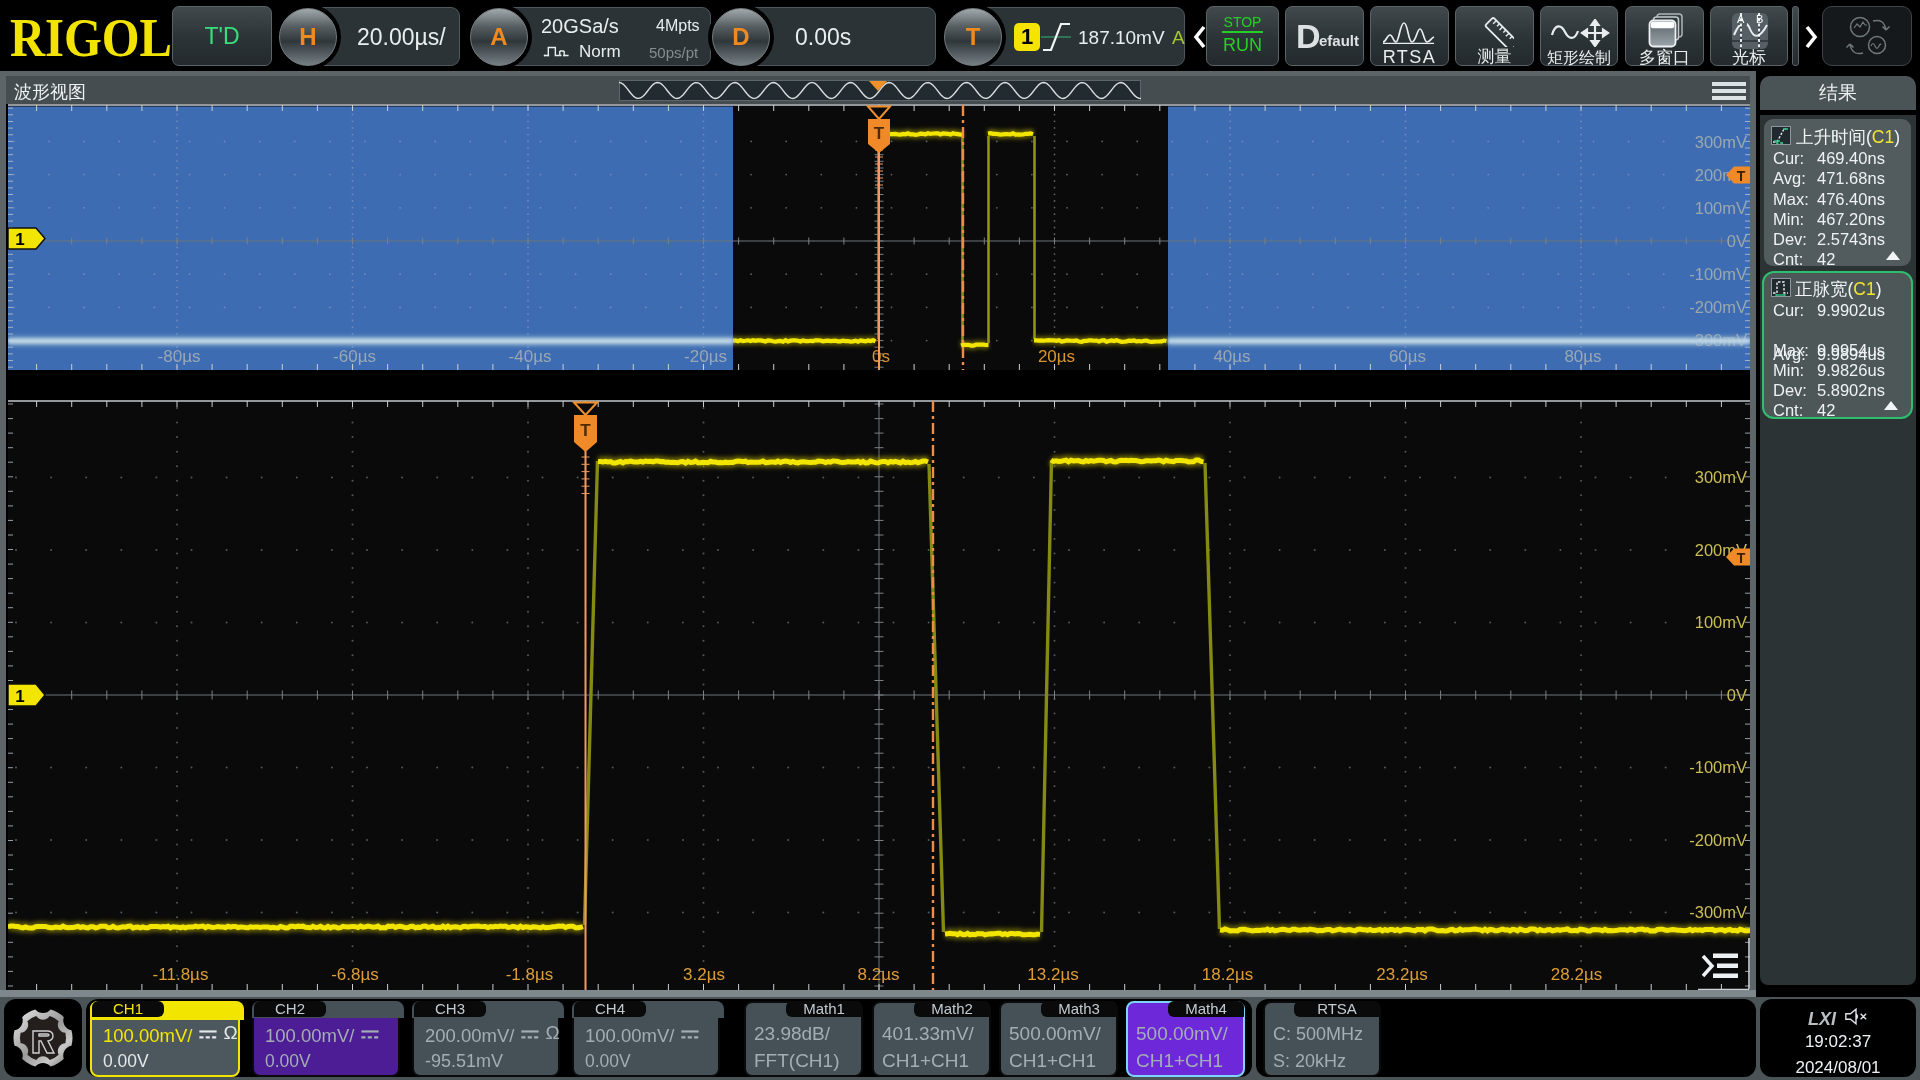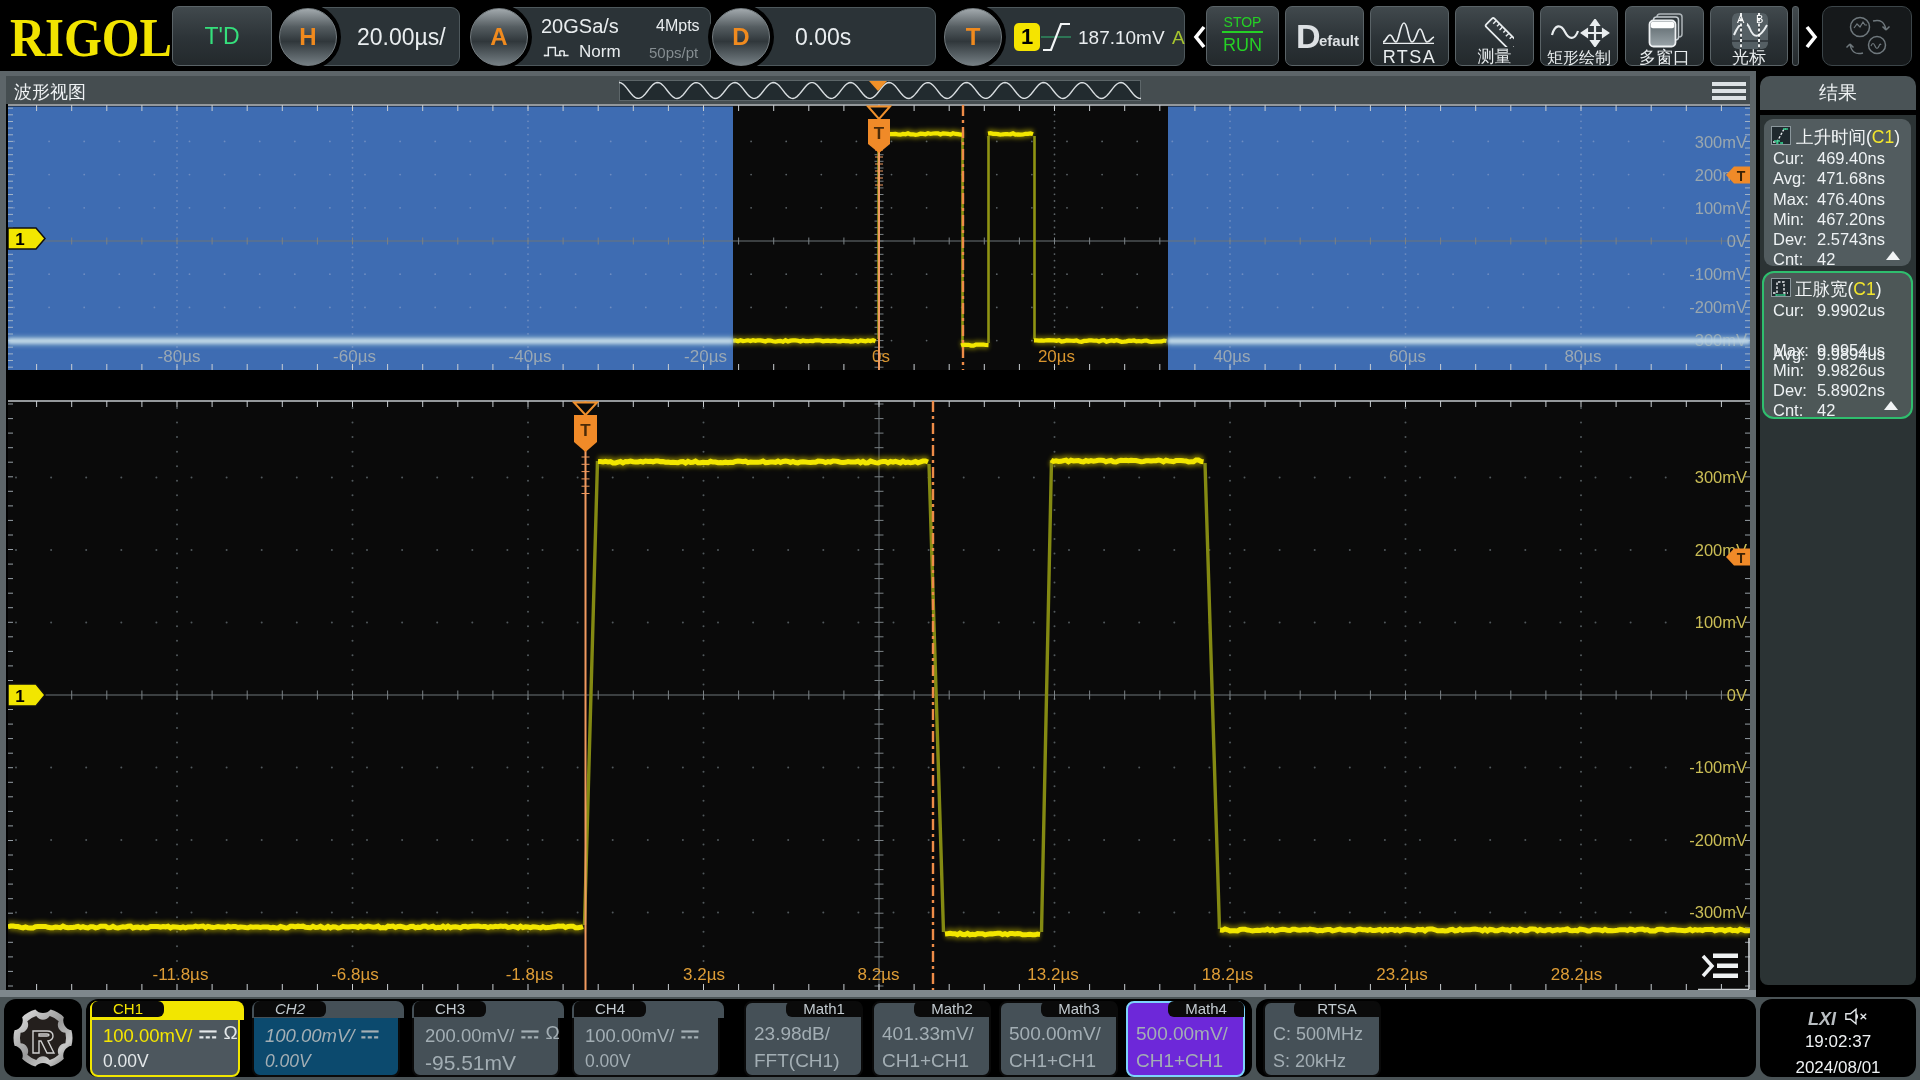--- a/index.html
+++ b/index.html
@@ -1619,37 +1619,37 @@
   </div>
   <div class="abs" style="left:90px;top:4px;width:150px;height:76px;background:#4d575e;border:2px solid #f2e600;border-radius:8px;">
 <div class="abs" style="left:-2px;top:-2px;width:154px;height:19px;background:#f2e600;border-radius:8px 8px 0 0;"></div>
 <div class="abs" style="left:0px;top:-2px;width:72px;height:16px;background:#0a0a0a;border-radius:6px 6px 6px 0;text-align:center;line-height:15px;font-size:15px;color:#f5e600;">CH1</div>
 <div class="abs" style="left:11px;top:21px;font-size:18.5px;color:#f5e600;white-space:nowrap;">100.00mV/<span style="position:relative;display:inline-block;width:44px;height:18px;margin-left:6px;"><svg style="position:absolute;left:0;top:5px;" width="20" height="14" viewBox="0 0 22 15">
             <path d="M1.5 2.5 H20.5" stroke="#e4e8ea" stroke-width="2.4"></path>
             <path d="M1.5 9 h4.5 m2.5 0 h4.5 m2.5 0 h4.5" stroke="#e4e8ea" stroke-width="2.4"></path>
           </svg><span style="position:absolute;left:25px;top:-2px;font-size:19px;color:#e4e8ea;">Ω</span></span></div>
 <div class="abs" style="left:11px;top:48px;font-size:17.5px;color:#e4e8ea;">0.00V</div>
 </div>
-    <div class="abs" style="left:252px;top:4px;width:148px;height:76px;background:#0c4a6e;border:2px solid #0a0a0a;border-radius:8px;font-style:italic;">
+    <div class="abs" style="left:252px;top:4px;width:148px;height:76px;background:#4c1d95;border:2px solid #0a0a0a;border-radius:8px;">
 <div class="abs" style="left:-2px;top:-2px;width:152px;height:17px;background:#455057;border-radius:8px 8px 0 0;"></div>
 <div class="abs" style="left:0px;top:-2px;width:72px;height:16px;background:#0a0a0a;border-radius:6px 6px 6px 0;text-align:center;line-height:15px;font-size:15px;color:#c3cbd0;">CH2</div>
 <div class="abs" style="left:11px;top:21px;font-size:18.5px;color:#a3aeb4;white-space:nowrap;">100.00mV/<span style="position:relative;display:inline-block;width:44px;height:18px;margin-left:6px;"><svg style="position:absolute;left:0;top:5px;" width="20" height="14" viewBox="0 0 22 15">
             <path d="M1.5 2.5 H20.5" stroke="#a3aeb4" stroke-width="2.4"></path>
             <path d="M1.5 9 h4.5 m2.5 0 h4.5 m2.5 0 h4.5" stroke="#a3aeb4" stroke-width="2.4"></path>
           </svg></span></div>
 <div class="abs" style="left:11px;top:48px;font-size:17.5px;color:#a3aeb4;">0.00V</div>
 </div>
     <div class="abs" style="left:412px;top:4px;width:148px;height:76px;background:#455057;border:2px solid #0a0a0a;border-radius:8px;">
 <div class="abs" style="left:-2px;top:-2px;width:152px;height:17px;background:#455057;border-radius:8px 8px 0 0;"></div>
 <div class="abs" style="left:0px;top:-2px;width:72px;height:16px;background:#0a0a0a;border-radius:6px 6px 6px 0;text-align:center;line-height:15px;font-size:15px;color:#c3cbd0;">CH3</div>
 <div class="abs" style="left:11px;top:21px;font-size:18.5px;color:#a3aeb4;white-space:nowrap;">200.00mV/<span style="position:relative;display:inline-block;width:44px;height:18px;margin-left:6px;"><svg style="position:absolute;left:0;top:5px;" width="20" height="14" viewBox="0 0 22 15">
             <path d="M1.5 2.5 H20.5" stroke="#a3aeb4" stroke-width="2.4"></path>
             <path d="M1.5 9 h4.5 m2.5 0 h4.5 m2.5 0 h4.5" stroke="#a3aeb4" stroke-width="2.4"></path>
           </svg><span style="position:absolute;left:25px;top:-2px;font-size:19px;color:#a3aeb4;">Ω</span></span></div>
-<div class="abs" style="left:11px;top:48px;font-size:21px;color:#a3aeb4;">-95.51mV</div>
+<div class="abs" style="left:11px;top:48px;font-size:18px;color:#a3aeb4;">-95.51mV</div>
 </div>
     <div class="abs" style="left:572px;top:4px;width:148px;height:76px;background:#455057;border:2px solid #0a0a0a;border-radius:8px;">
 <div class="abs" style="left:-2px;top:-2px;width:152px;height:17px;background:#455057;border-radius:8px 8px 0 0;"></div>
 <div class="abs" style="left:0px;top:-2px;width:72px;height:16px;background:#0a0a0a;border-radius:6px 6px 6px 0;text-align:center;line-height:15px;font-size:15px;color:#c3cbd0;">CH4</div>
 <div class="abs" style="left:11px;top:21px;font-size:18.5px;color:#a3aeb4;white-space:nowrap;">100.00mV/<span style="position:relative;display:inline-block;width:44px;height:18px;margin-left:6px;"><svg style="position:absolute;left:0;top:5px;" width="20" height="14" viewBox="0 0 22 15">
             <path d="M1.5 2.5 H20.5" stroke="#a3aeb4" stroke-width="2.4"></path>
             <path d="M1.5 9 h4.5 m2.5 0 h4.5 m2.5 0 h4.5" stroke="#a3aeb4" stroke-width="2.4"></path>
           </svg></span></div>
 <div class="abs" style="left:11px;top:48px;font-size:17.5px;color:#a3aeb4;">0.00V</div>
 </div>

